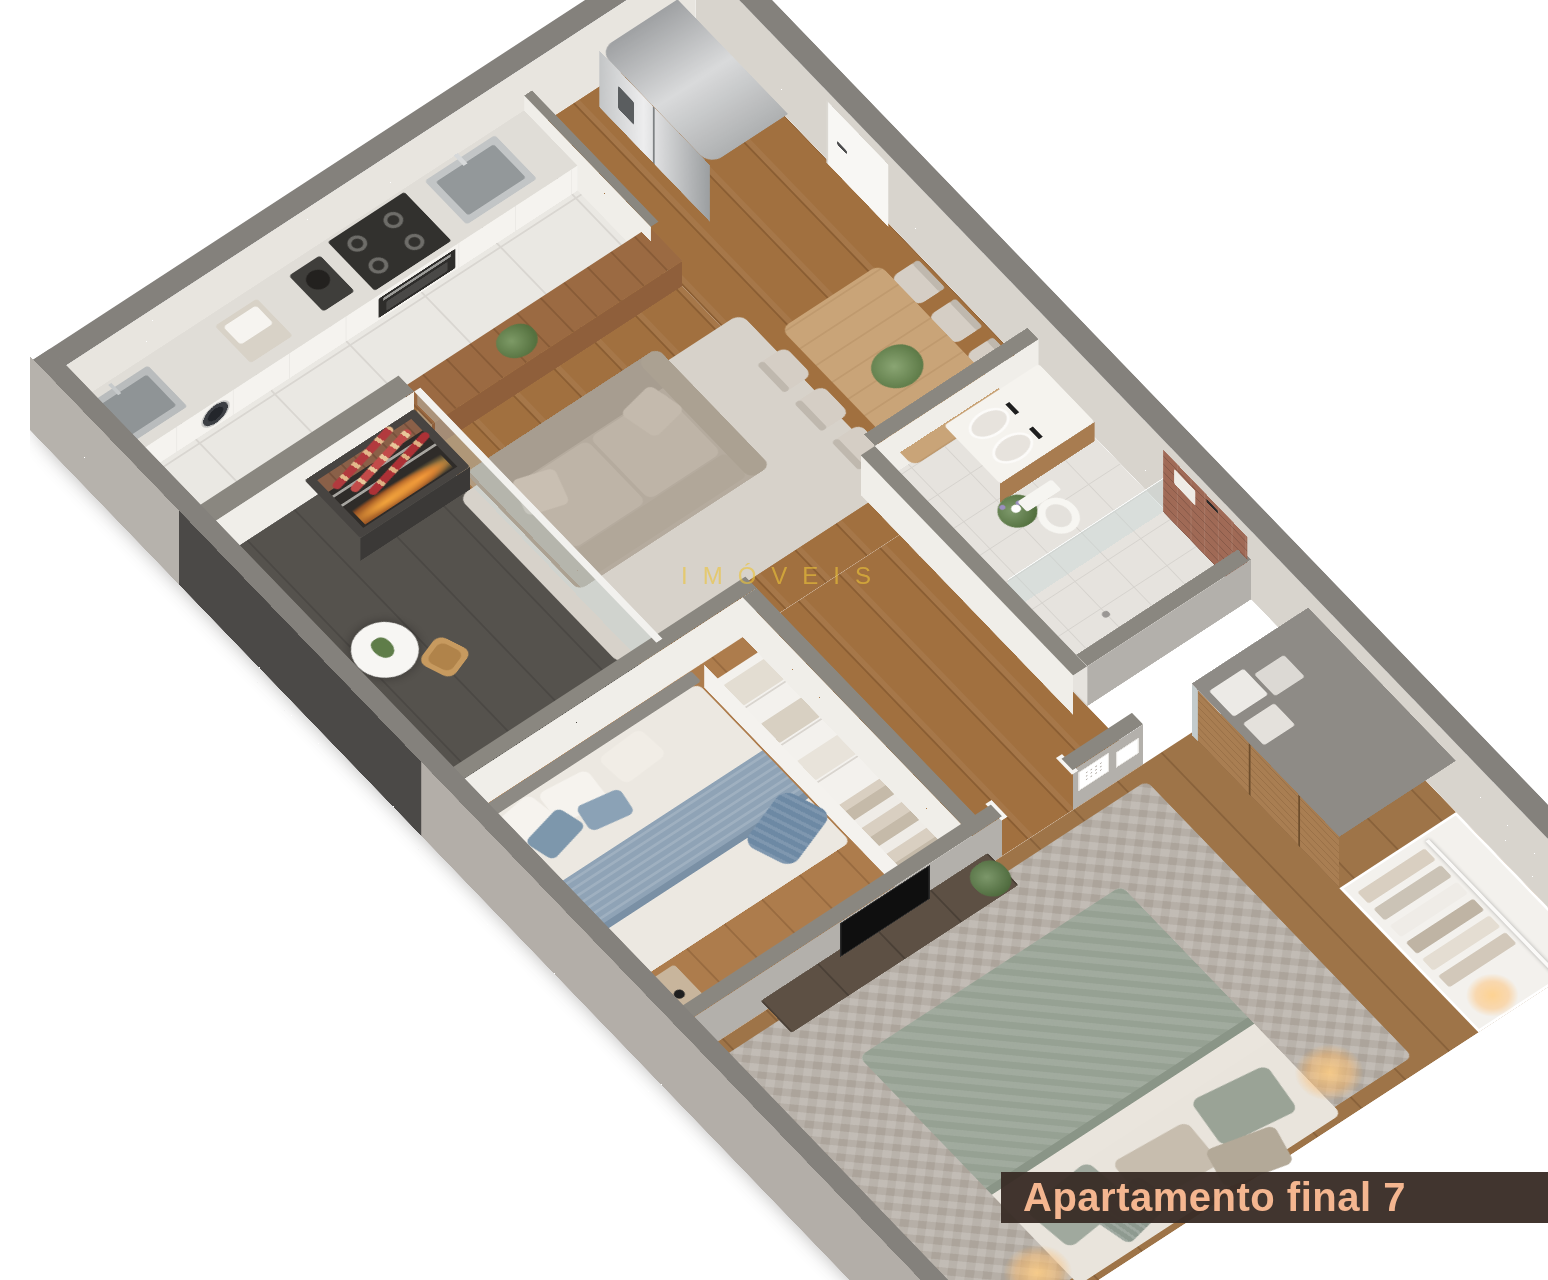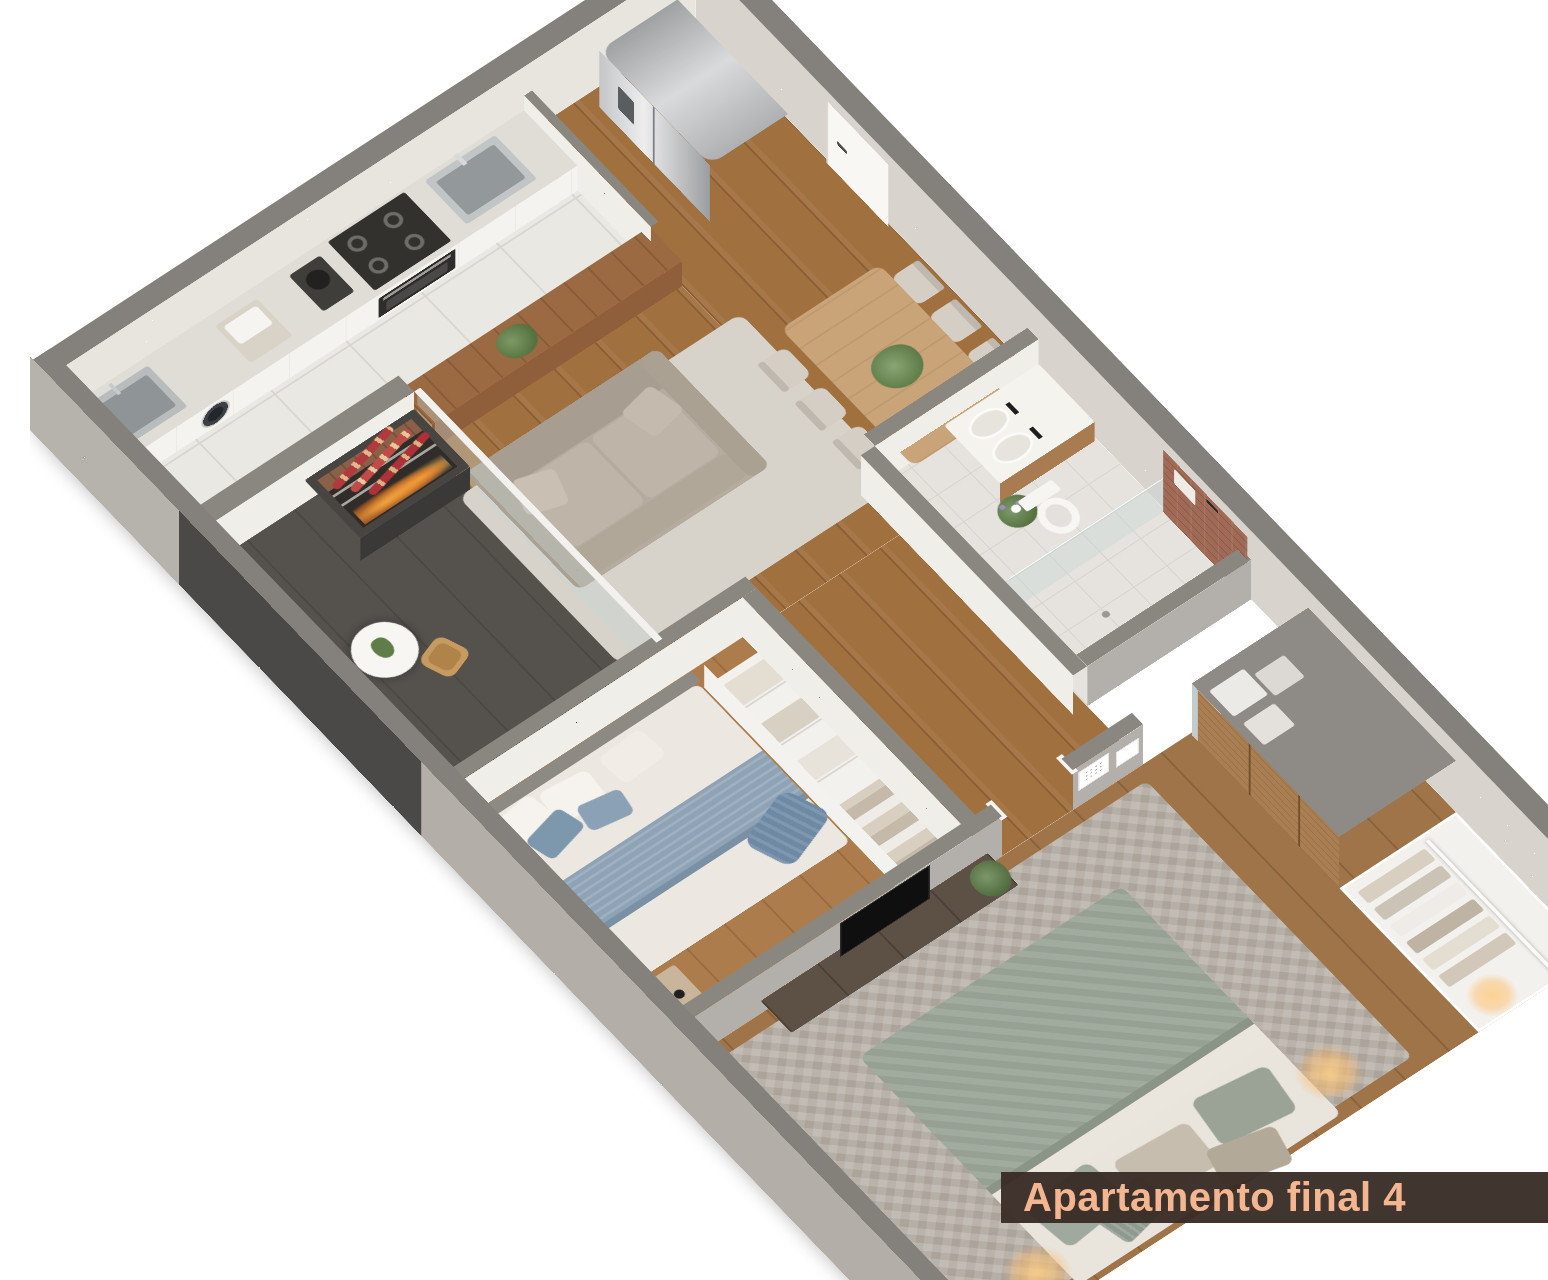--- a/index.html
+++ b/index.html
@@ -298,19 +298,20 @@
       <div class="P wtop cz" style="left:829px;top:0;width:26px;height:1500px;--h:120px;background:#84817c;"></div>
       <div class="P wtop cz" style="left:0;top:0;width:26px;height:1500px;--h:120px;background:#84817c;"></div>
       <div class="P fx" style="left:26px;top:26px;width:803px;height:120px;--h:120px;background:#e8e5df;"></div>
       <div class="P grain fy" style="left:829px;top:26px;width:1448px;height:120px;--h:120px;background:#d8d4cd;"></div>
       <div class="P fy" style="left:0;top:0;width:1500px;height:130px;--h:130px;background:linear-gradient(90deg,#b6b2ac 0 240px,#4b4947 240px 630px,#b3aea8 630px 100%);box-shadow:0 0 46px rgba(60,58,55,.35);"></div>
 
     </div>
   </div>
 
   <div class="watermark">
+    <div class="wm-sub">IMÓVEIS</div>
   </div>
 
   <div class="label-bar">
-    <span class="label-text">Apartamento final 4</span>
+    <span class="label-text">Apartamento final 7</span>
   </div>
 
 </div>
 
 </body></html>

